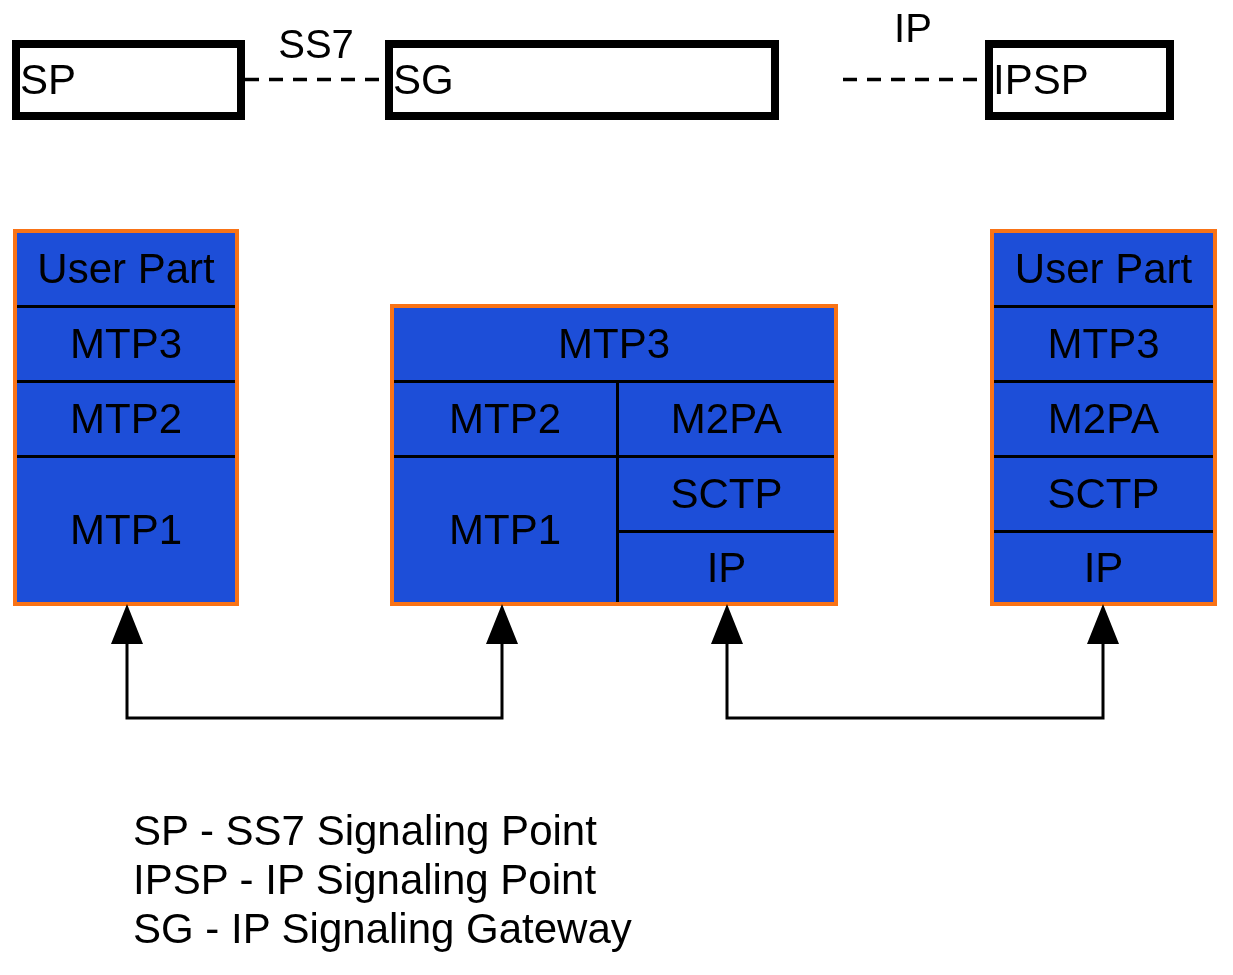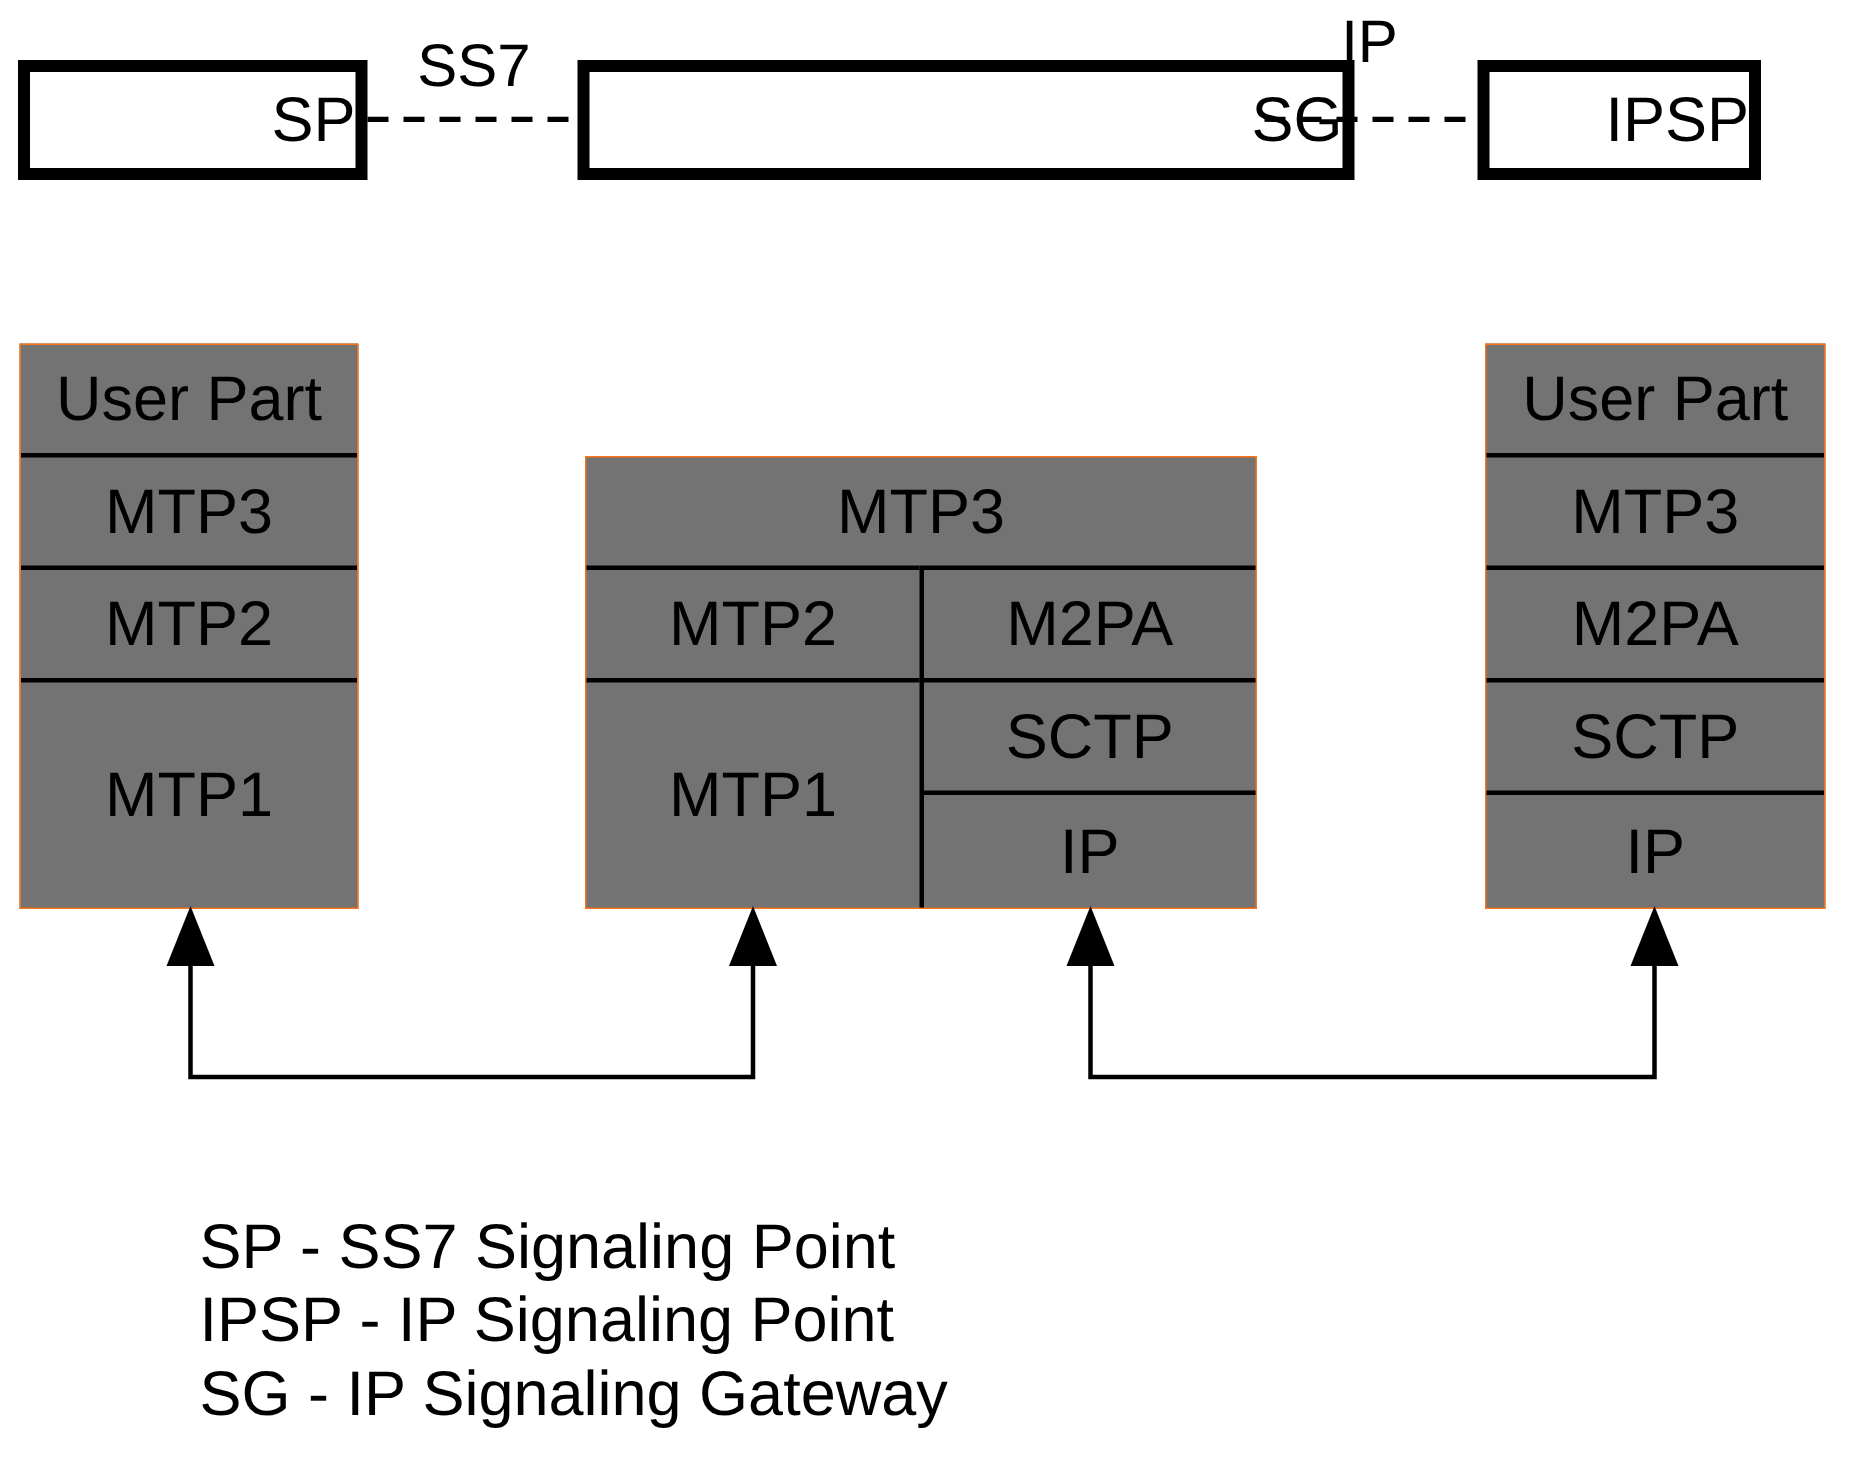--- a/index.html
+++ b/index.html
@@ -18,43 +18,43 @@
 
   
   .node {
     position: absolute;
     top: 40px;
     height: 80px;
     border: 8px solid #000;
     background: #fff;
     display: flex;
     align-items: center;
-    justify-content: flex-end;
+    justify-content: flex-start;
     font-size: 42px;
     line-height: 1;
   }
   .node-sp   { left: 12px;  width: 233px; }
-  .node-sg   { left: 385px; width: 518px; }
+  .node-sg   { left: 385px; width: 394px; }
   .node-ipsp { left: 985px; width: 189px; }
 
   .link-label {
     position: absolute;
     transform: translateX(-50%);
     font-size: 40px;
     line-height: 1;
     white-space: nowrap;
   }
   .link-label-ss7 { left: 316px; top: 24px; }
   .link-label-ip  { left: 913px; top: 8px; }
 
   
   .stack {
     position: absolute;
-    border: 1px solid #f97316;
-    background: #737373;
+    border: 4px solid #f97316;
+    background: #1d4ed8;
     display: flex;
     flex-direction: column;
   }
   .stack-sp   { left: 13px;  top: 229px; width: 226px; height: 377px; }
   .stack-sg   { left: 390px; top: 304px; width: 448px; height: 302px; }
   .stack-ipsp { left: 990px; top: 229px; width: 227px; height: 377px; }
 
   .layer {
     display: flex;
     align-items: center;

